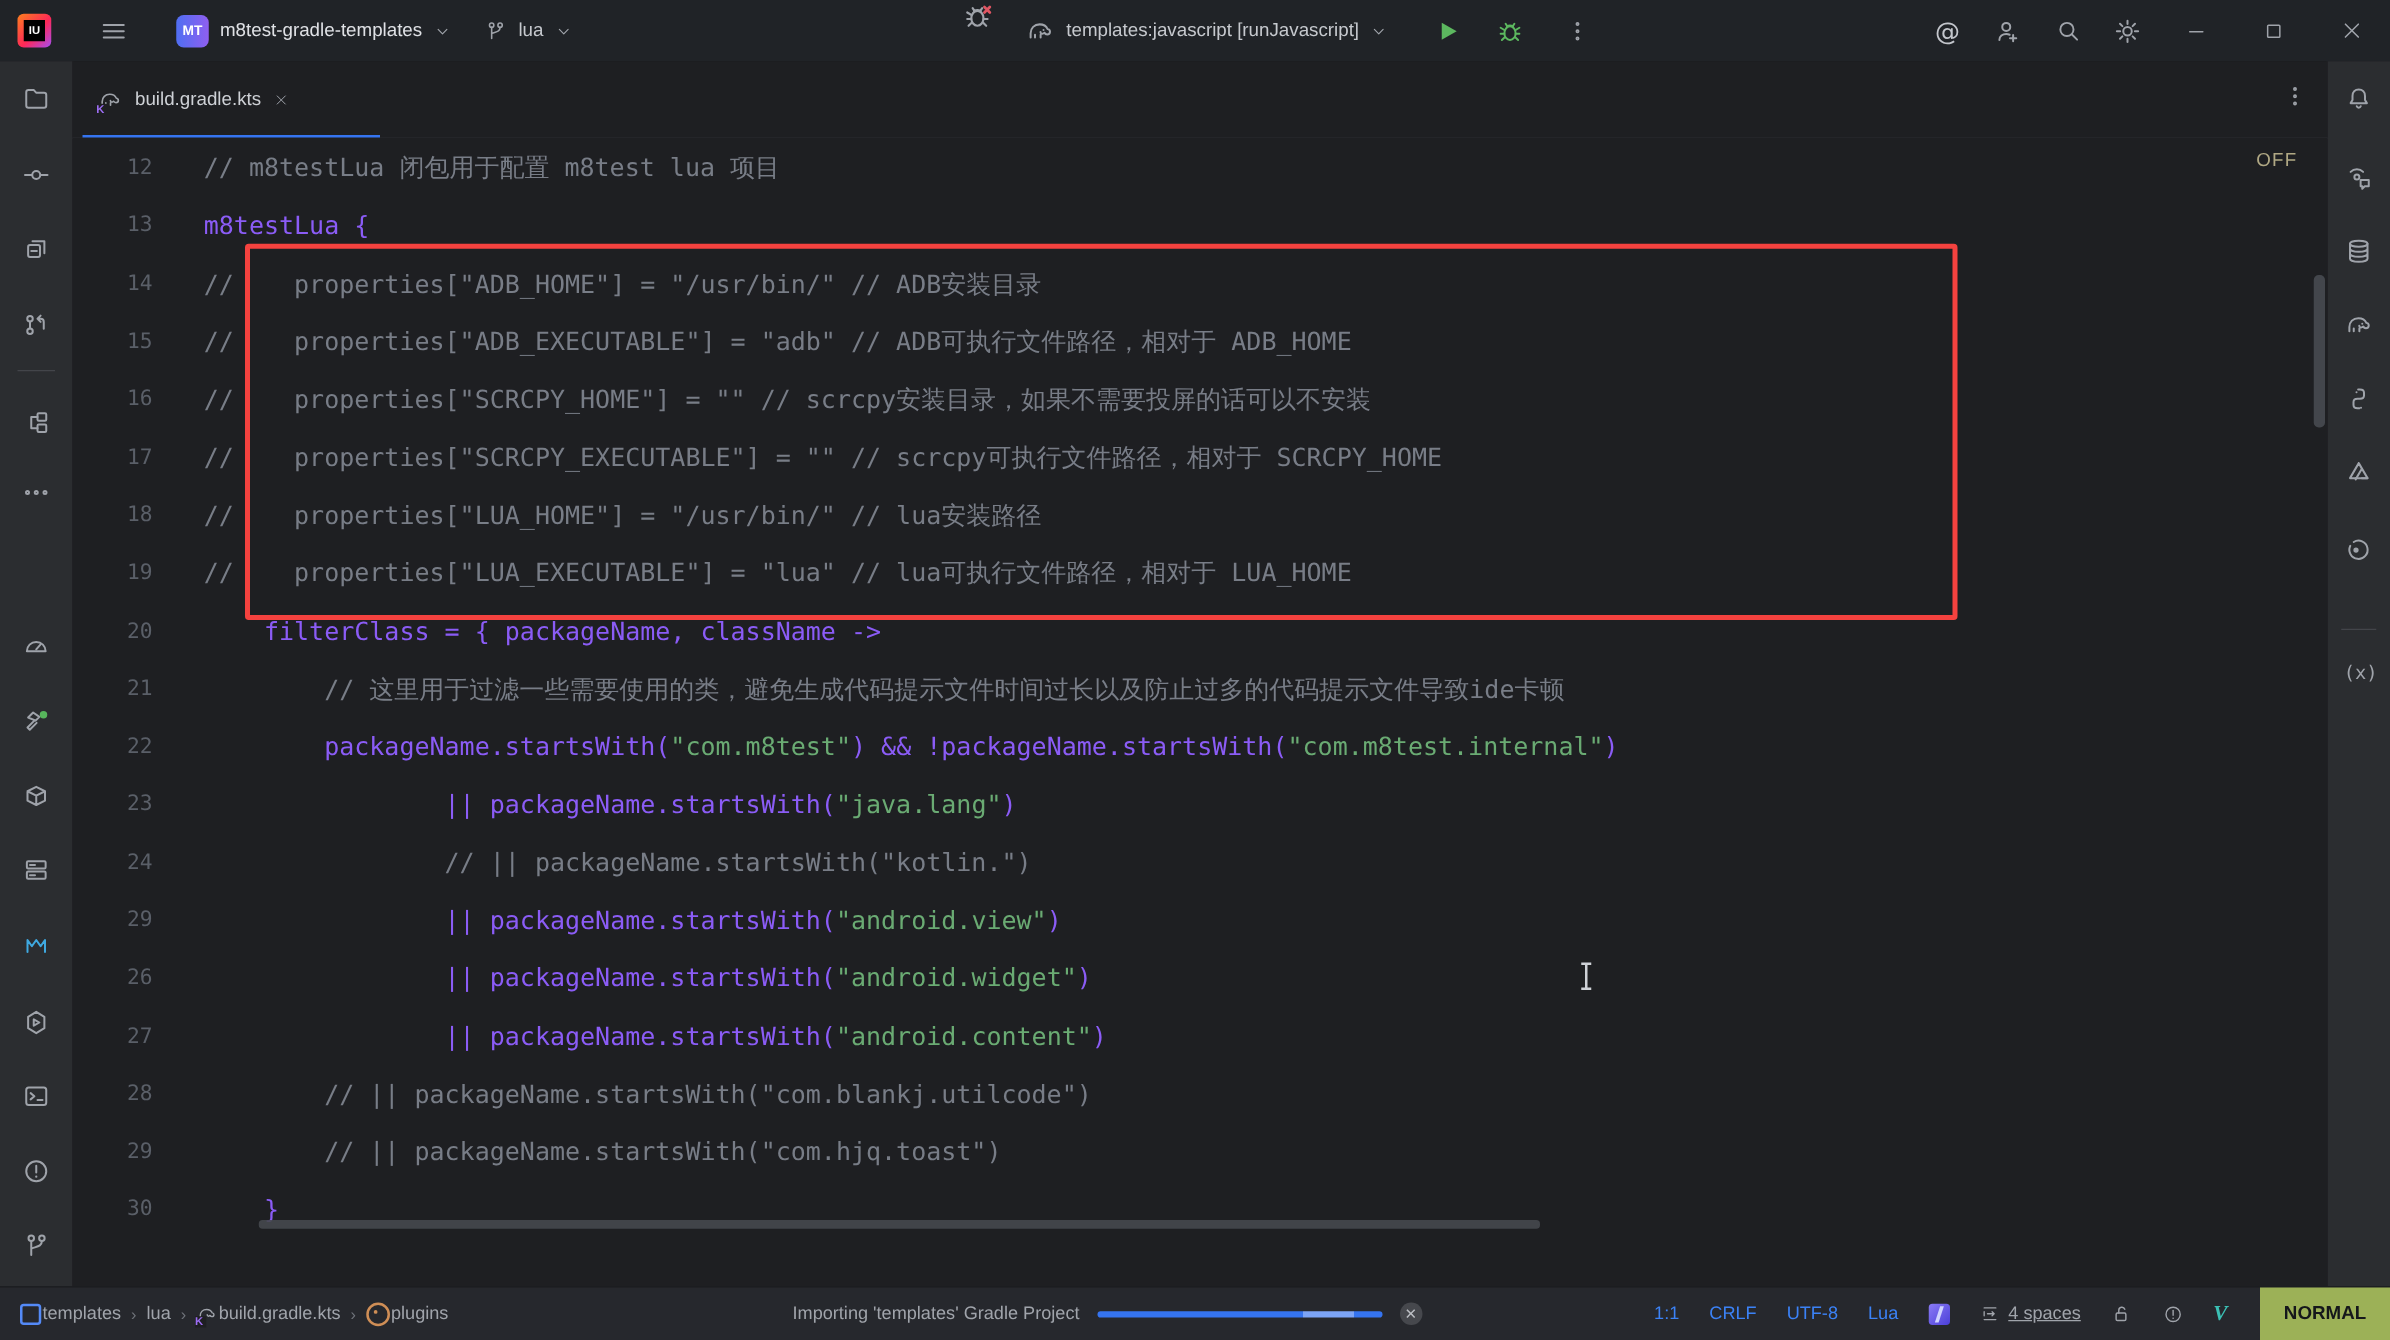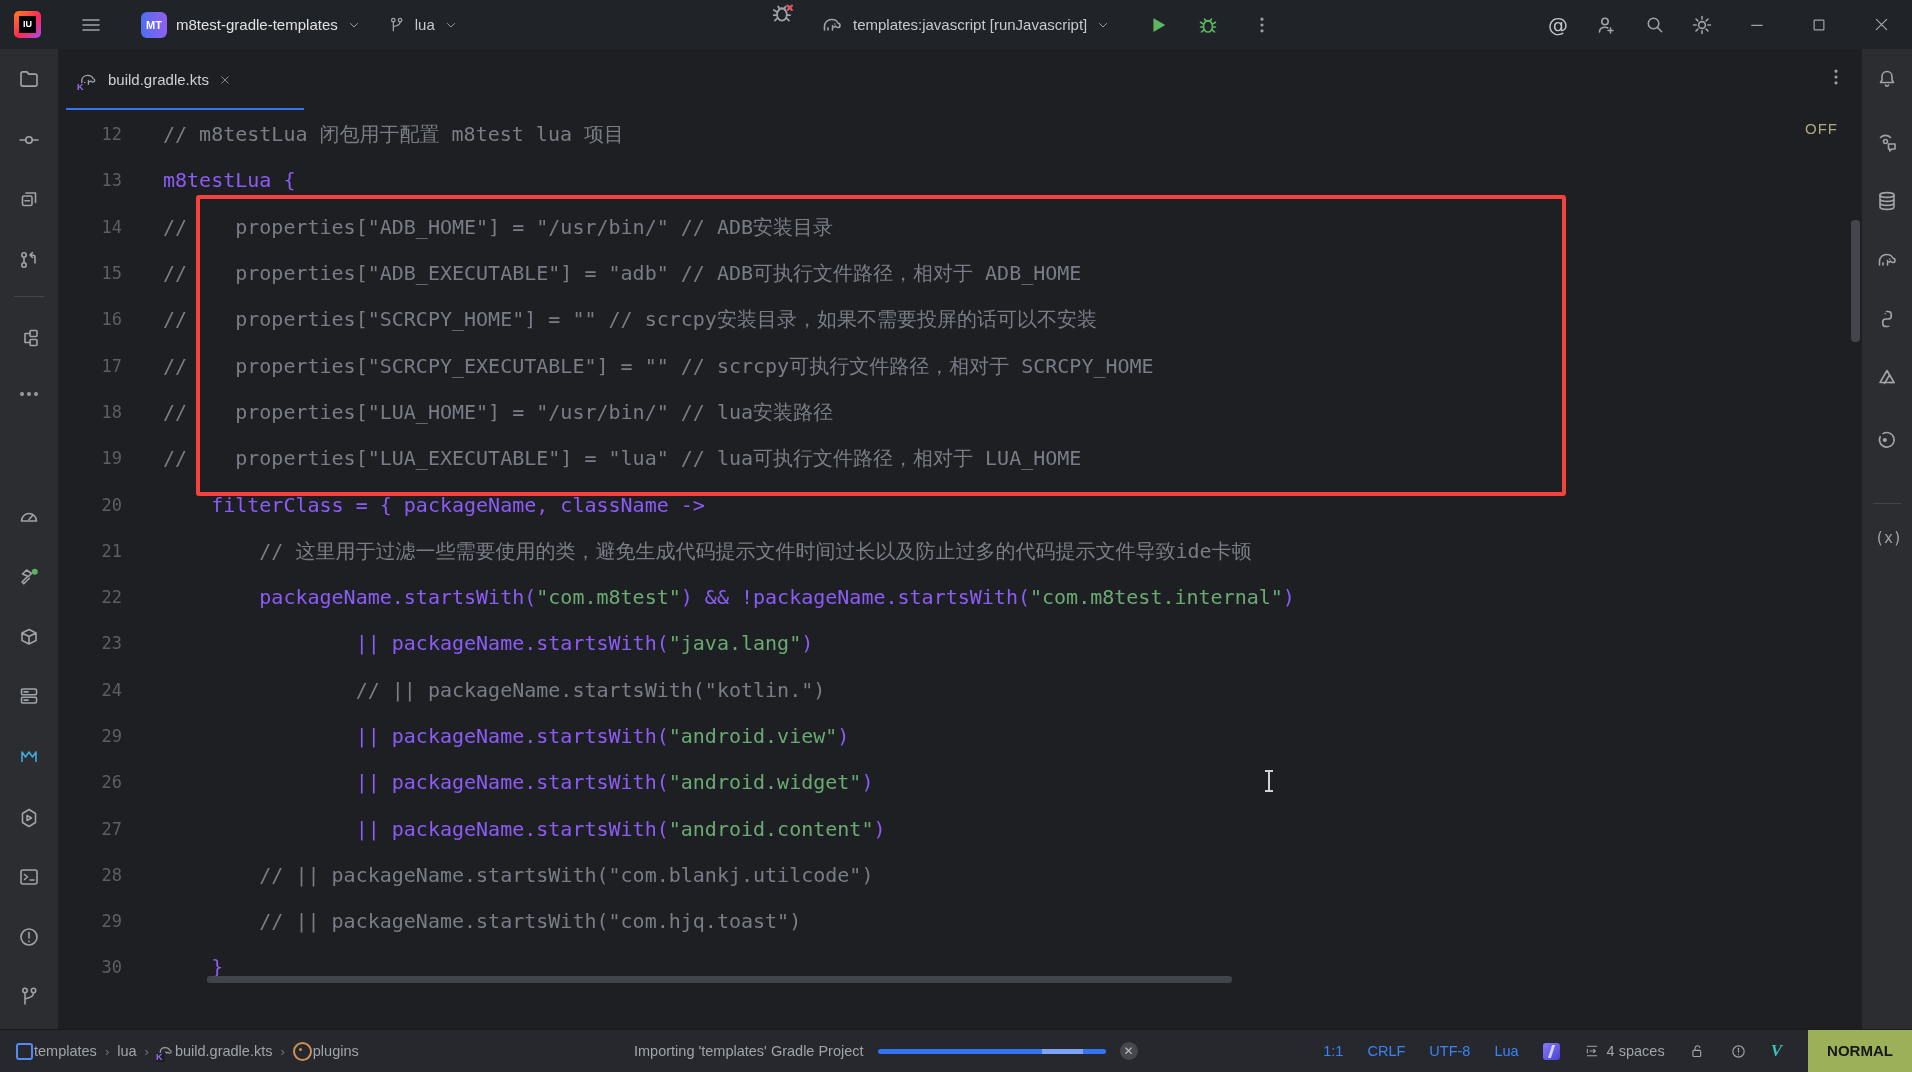--- a/index.html
+++ b/index.html
@@ -74,21 +74,21 @@
   .mod-icon{width:13px;height:13px;border:2px solid #548af7;border-radius:3px;}
   .plug-icon{width:15px;height:15px;border:2px solid #cf8e56;border-radius:50%;position:relative;}
   .plug-icon:after{content:"";position:absolute;left:4px;top:4px;width:3px;height:3px;background:#cf8e56;border-radius:50%;}
   .progress-group{position:absolute;left:634px;top:0;height:42px;display:flex;align-items:center;gap:14px;}
   .pg-bar{width:228px;height:5px;border-radius:3px;
           background:linear-gradient(90deg,#3574f0 0 72%,#7ca4f6 72% 90%,#3574f0 90% 100%);}
   .pg-cancel{width:18px;height:18px;border-radius:50%;background:#46484d;color:#bcbfc4;
              font:12px/18px "Liberation Sans",sans-serif;text-align:center;}
   .sb-right{position:absolute;right:0;top:0;height:42px;display:flex;align-items:center;gap:24px;}
   .sb-item{color:#3b82f6;}
-  .indent-group{display:flex;align-items:center;gap:7px;}
+  .indent-group{display:flex;align-items:center;gap:7px;text-decoration:underline;}
   .vim-v{font:italic bold 17px "Liberation Serif",serif;color:#3bc0b4;}
   .vim-badge{width:104px;height:42px;background:#9cb157;color:#15171b;font:bold 15px/42px "Liberation Sans",sans-serif;
              text-align:center;margin-left:2px;}
   .purple-plug{width:17px;height:17px;background:linear-gradient(135deg,#8a7bf5,#4a3fd9);
                border-radius:3px;transform:rotate(0deg);position:relative;}
   .purple-plug:after{content:"";position:absolute;left:7px;top:2px;width:3px;height:13px;background:#cfd3ff;transform:skewX(-18deg);}
 </style>
 </head>
 <body>
 

